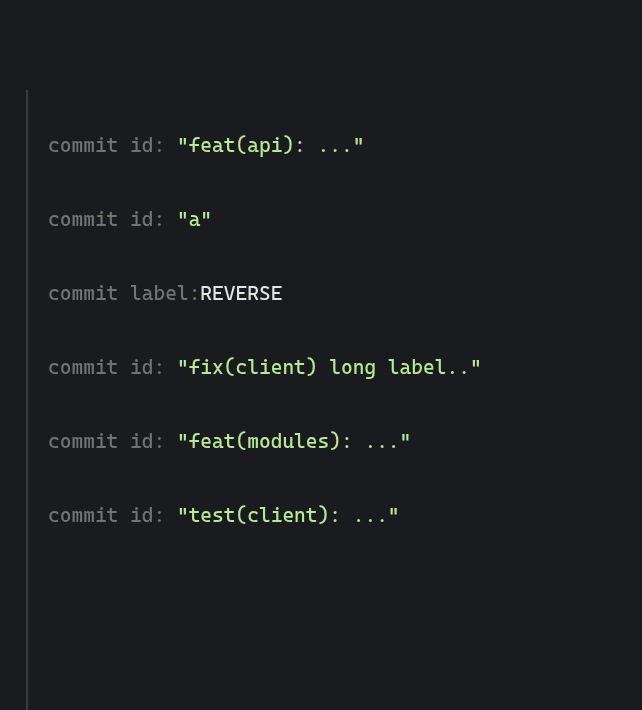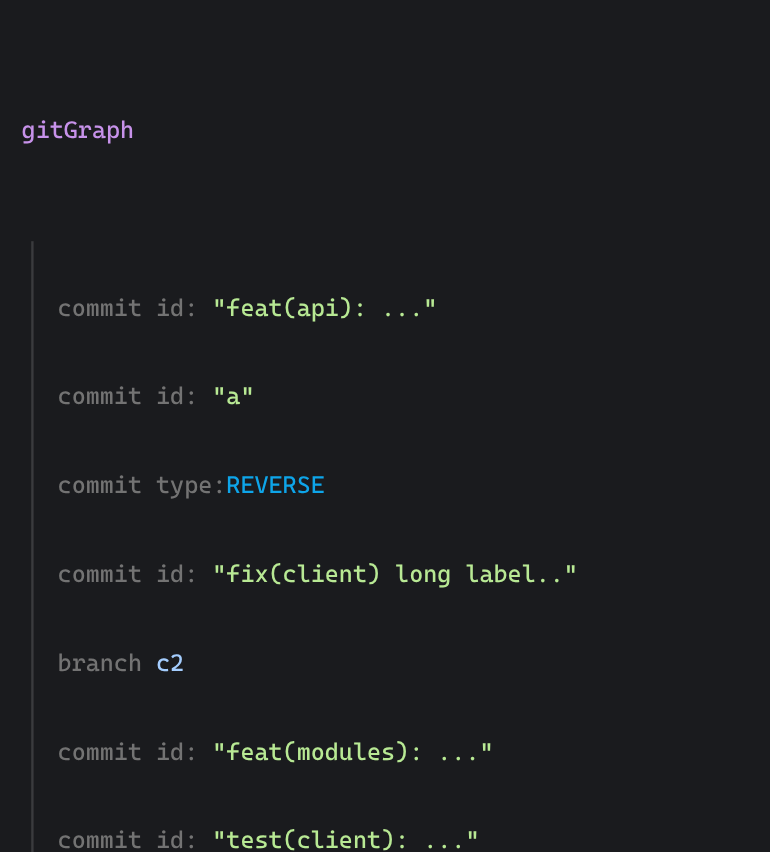--- a/index.html
+++ b/index.html
@@ -32,37 +32,35 @@
     .kw {
       color: #737373;
     }
     .ident {
       color: #a4cdfe;
     }
     .str {
       color: #b8e994;
     }
     .const {
-      color: #0ea5e9;
+      color: #e5e5e5;
     }
     .line {
       display: block;
     }
   </style>
 </head>
 <body>
 
 <div class="code-block">
-  <span class="line"><span class="kw-root">gitGraph</span></span>
   <div class="indent">
 <span class="line"><span class="kw">commit</span> <span class="kw">id:</span> <span class="str">"feat(api): ..."</span></span>
 <span class="line"><span class="kw">commit</span> <span class="kw">id:</span> <span class="str">"a"</span></span>
-<span class="line"><span class="kw">commit</span> <span class="kw">type:</span><span class="const">REVERSE</span></span>
+<span class="line"><span class="kw">commit</span> <span class="kw">label:</span><span class="const">REVERSE</span></span>
 <span class="line"><span class="kw">commit</span> <span class="kw">id:</span> <span class="str">"fix(client) long label.."</span></span>
-<span class="line"><span class="kw">branch</span> <span class="ident">c2</span></span>
 <span class="line"><span class="kw">commit</span> <span class="kw">id:</span> <span class="str">"feat(modules): ..."</span></span>
 <span class="line"><span class="kw">commit</span> <span class="kw">id:</span> <span class="str">"test(client): ..."</span></span>
 
 
 
 
 
 
 
 

